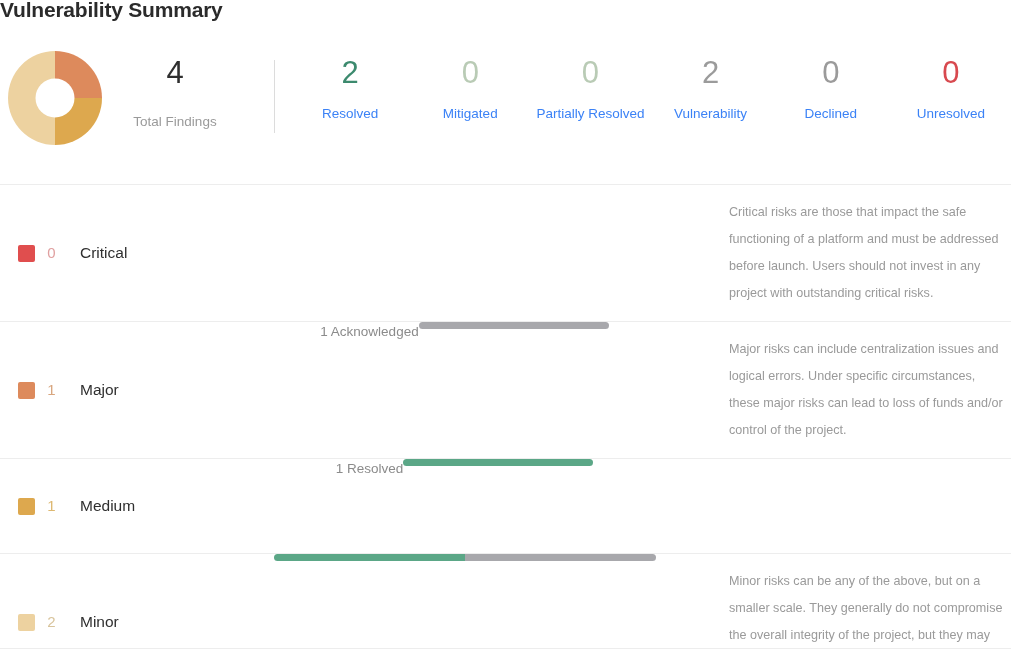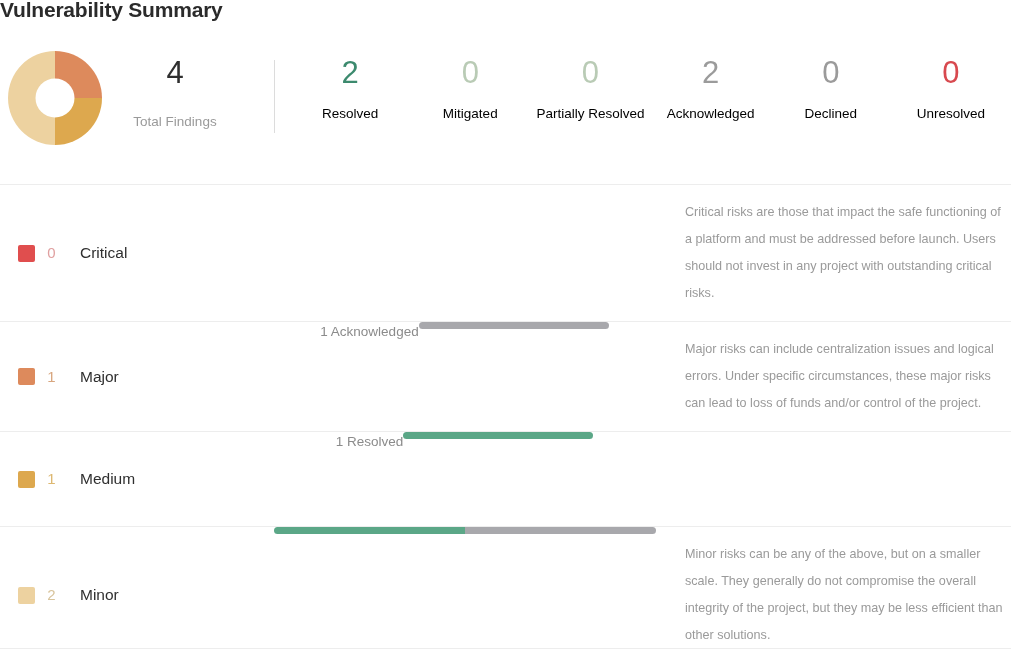--- a/index.html
+++ b/index.html
@@ -87,21 +87,21 @@
     text-align: center;
     min-width: 0;
   }
   .stat-value {
     font-size: 31px;
     line-height: 42px;
     font-weight: normal;
   }
   .stat-label {
     font-size: 13.5px;
-    color: #000000;
+    color: #3b82f6;
     line-height: 20px;
     margin-top: 10px;
     white-space: nowrap;
   }
 
   
   .sev-table {
     position: absolute;
     left: 0px;
     top: 184px;
@@ -168,20 +168,21 @@
   }
   .bar-seg { height: 7px; }
   .bar-seg.resolved   { background: #5ba787; }
   .bar-seg.acknowledged { background: #a8a8ac; }
 
   .sev-right {
     flex: 1 1 auto;
     display: flex;
     align-items: center;
     padding: 14px 6px 14px 7px;
+    margin-left: 44px;
   }
   .sev-desc {
     font-size: 12.6px;
     color: #9a9a9a;
     line-height: 27px;
   }
 
   .bottom-edge {
     position: absolute;
     left: 0;
@@ -224,21 +225,21 @@
       <div class="stat-cell">
         <div class="stat-value" style="color: rgb(185, 203, 181);">0</div>
         <div class="stat-label">Mitigated</div>
       </div>
       <div class="stat-cell">
         <div class="stat-value" style="color: rgb(185, 203, 181);">0</div>
         <div class="stat-label">Partially Resolved</div>
       </div>
       <div class="stat-cell">
         <div class="stat-value" style="color: rgb(155, 155, 155);">2</div>
-        <div class="stat-label">Acknowledged</div>
+        <div class="stat-label">Vulnerability</div>
       </div>
       <div class="stat-cell">
         <div class="stat-value" style="color: rgb(155, 155, 155);">0</div>
         <div class="stat-label">Declined</div>
       </div>
       <div class="stat-cell">
         <div class="stat-value" style="color: rgb(216, 73, 79);">0</div>
         <div class="stat-label">Unresolved</div>
       </div>
     </div>

